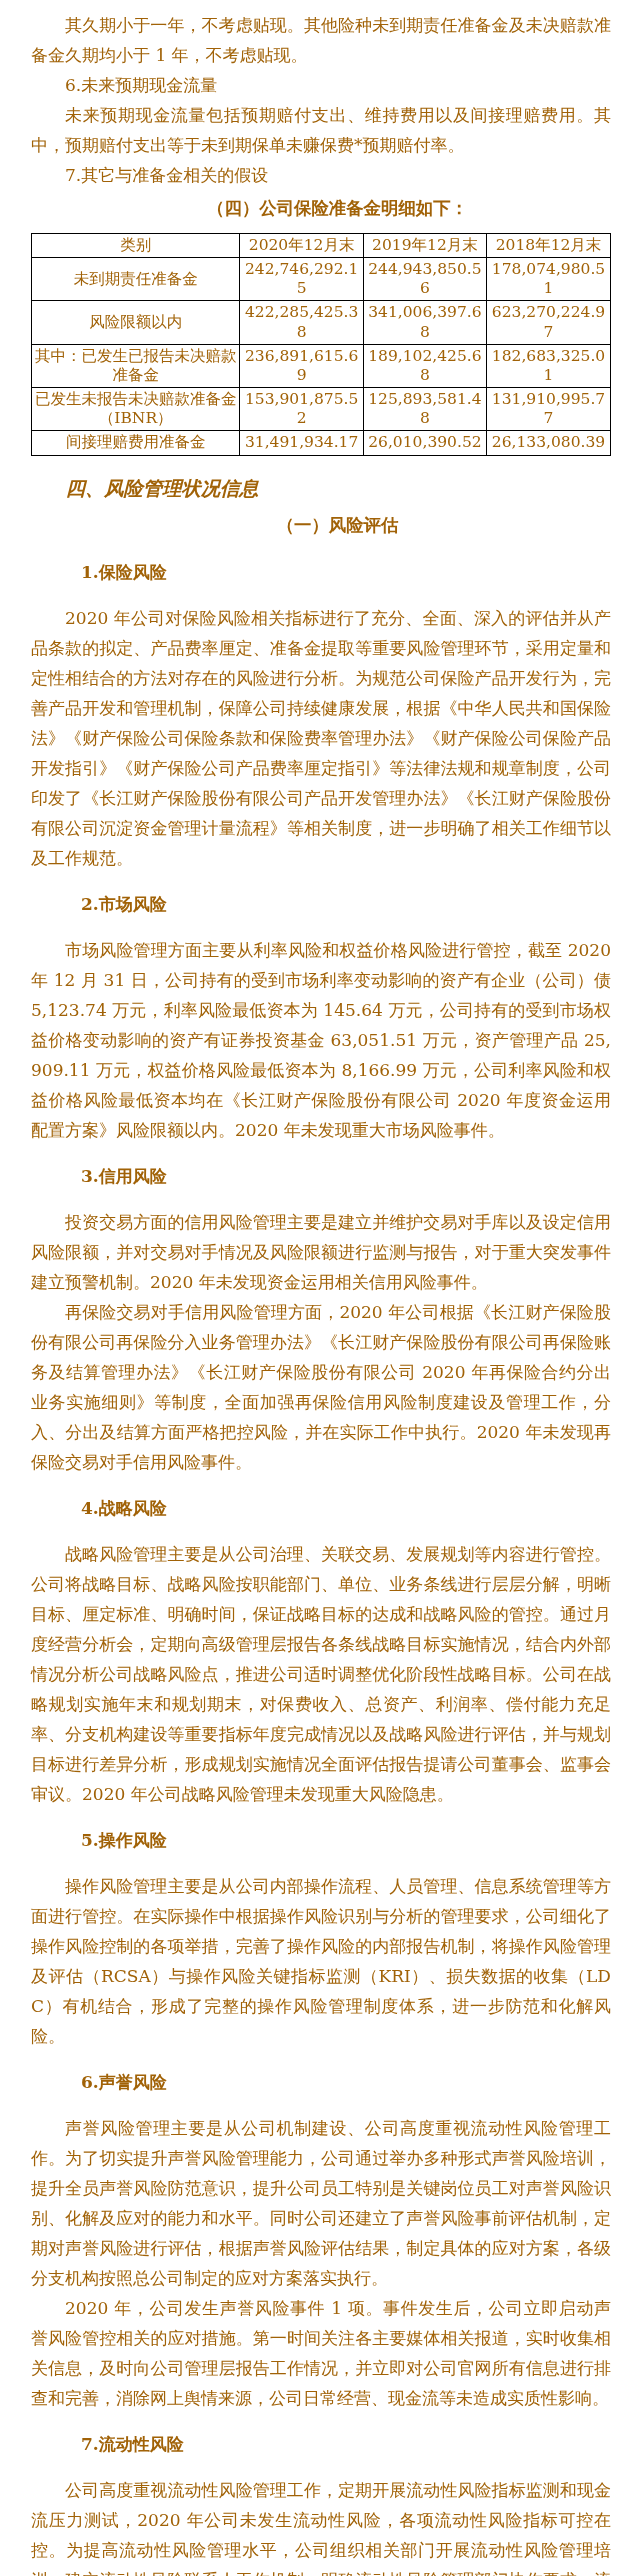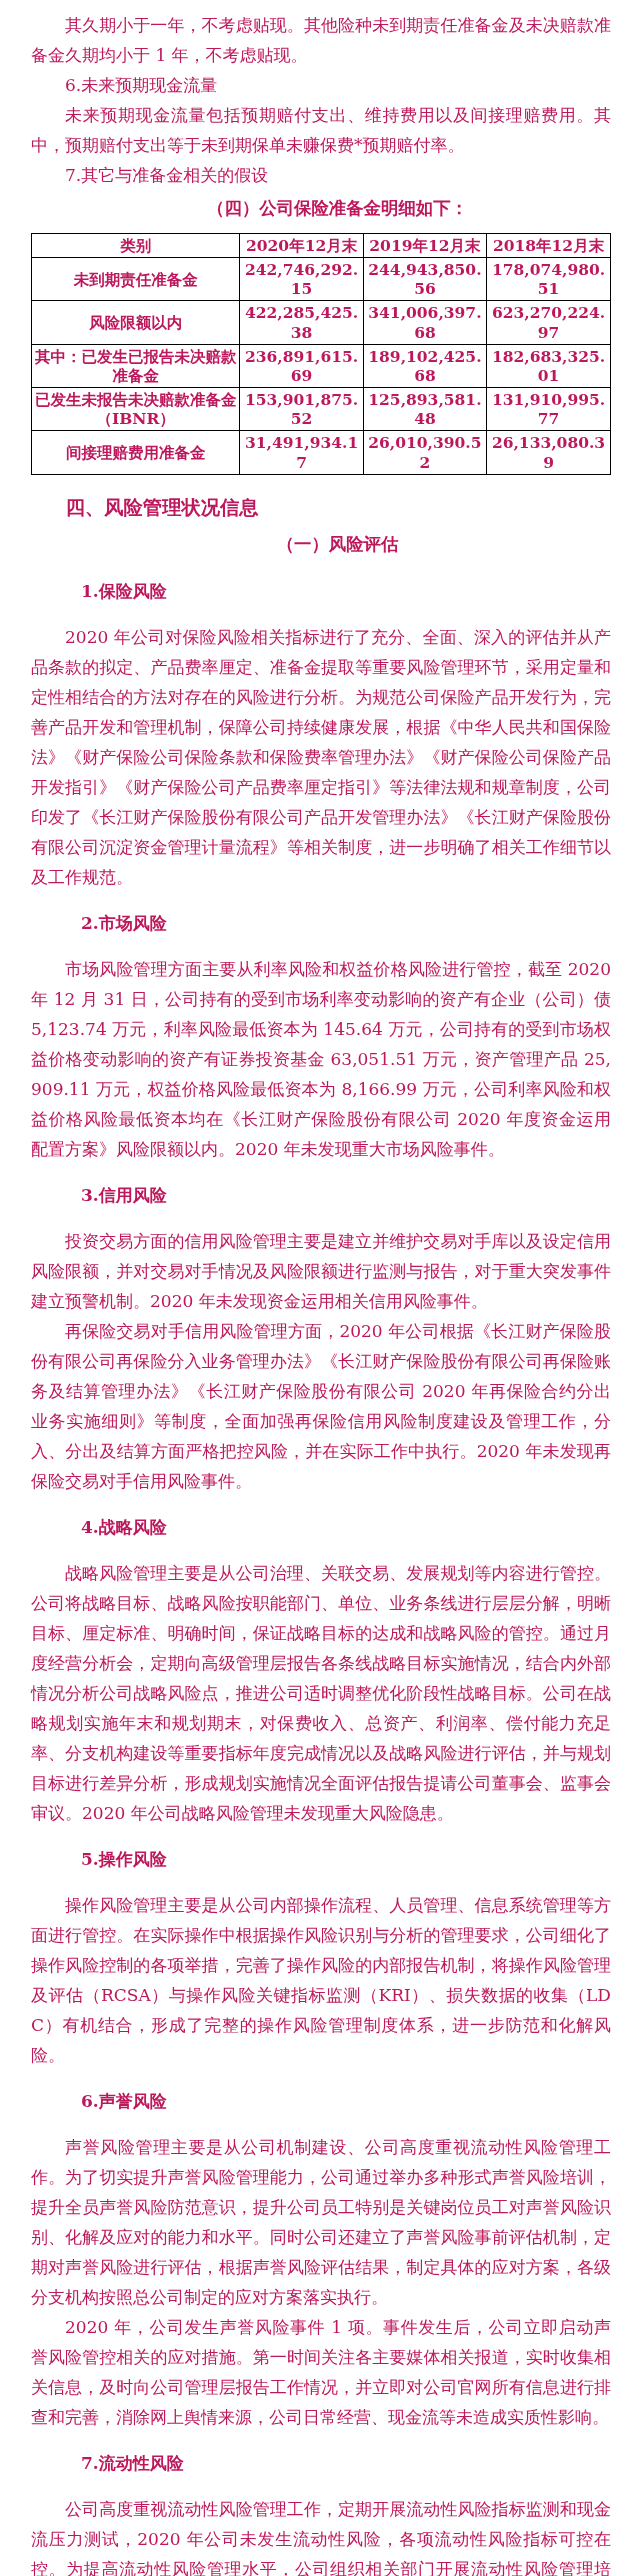--- a/index.html
+++ b/index.html
@@ -7,35 +7,36 @@
     position: relative;
     width: 639px;
     height: 2576px;
     box-sizing: border-box;
     padding: 10.3px 28px 6.4px 31px;
     background: #ffffff;
     overflow: hidden;
     font-family: "DejaVu Serif", "Liberation Serif", serif;
     font-size: 17px;
     line-height: 30px;
-    color: #be185d;
+    color: #a16207;
   }
   .body-p {
     margin: 0;
     text-align: justify;
     text-indent: 2em;
     word-break: break-all;
   }
   .h1 {
     font-family: "Liberation Sans", "DejaVu Sans", sans-serif;
     font-weight: bold;
     font-size: 19.3px;
     line-height: 31px;
     text-indent: 1.8em;
     margin: 17px 0 6.4px 0;
+    font-style: italic;
   }
   .h2 {
     font-weight: bold;
     font-size: 17.4px;
     line-height: 31px;
     text-indent: 1.9em;
     margin: 2.6px 0 2.6px 0;
     text-align: center;
   }
   .h3 {
@@ -52,21 +53,21 @@
     table-layout: fixed;
     margin: 9px 0 5.2px 0;
     font-size: 15.5px;
     line-height: 19.3px;
   }
   table.reserve th, table.reserve td {
     border: 0.6px solid #000000;
     text-align: center;
     vertical-align: middle;
     padding: 1.9px 2.6px;
-    font-weight: bold;
+    font-weight: normal;
     word-break: break-all;
   }
 </style>
 </head>
 <body>
 
 <div class="page">
 
   <p class="body-p">其久期小于一年，不考虑贴现。其他险种未到期责任准备金及未决赔款准备金久期均小于 1 年，不考虑贴现。</p>
 

